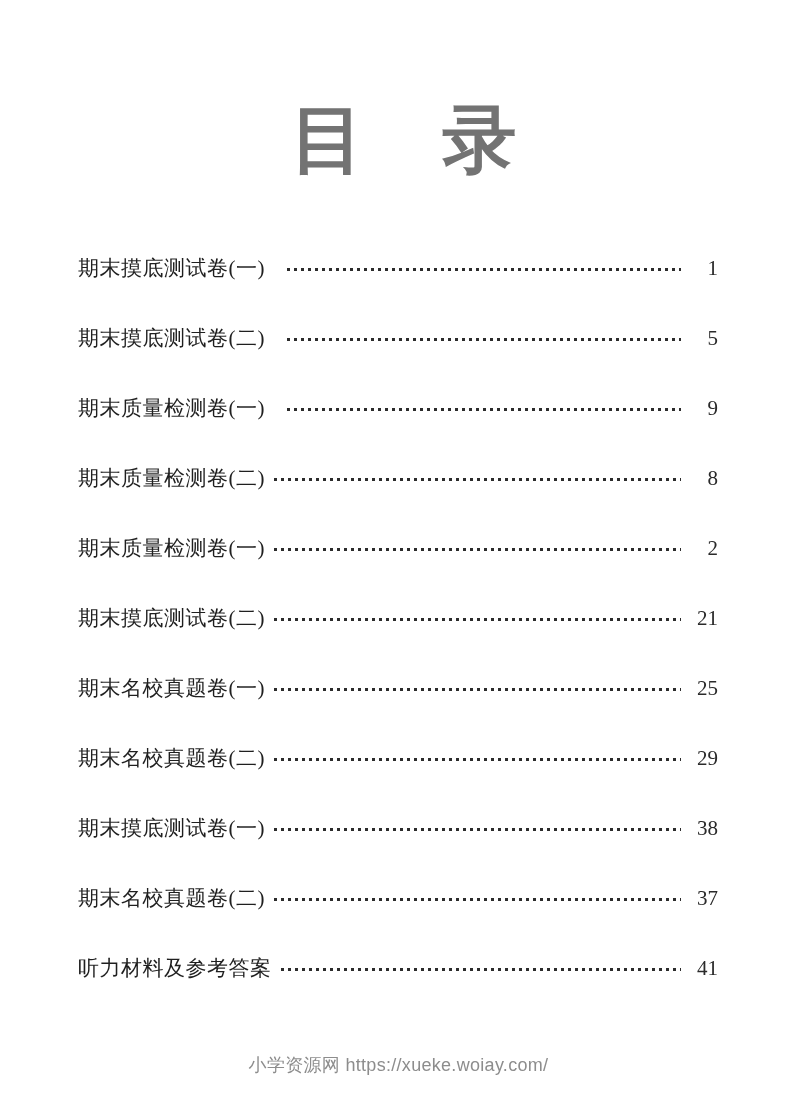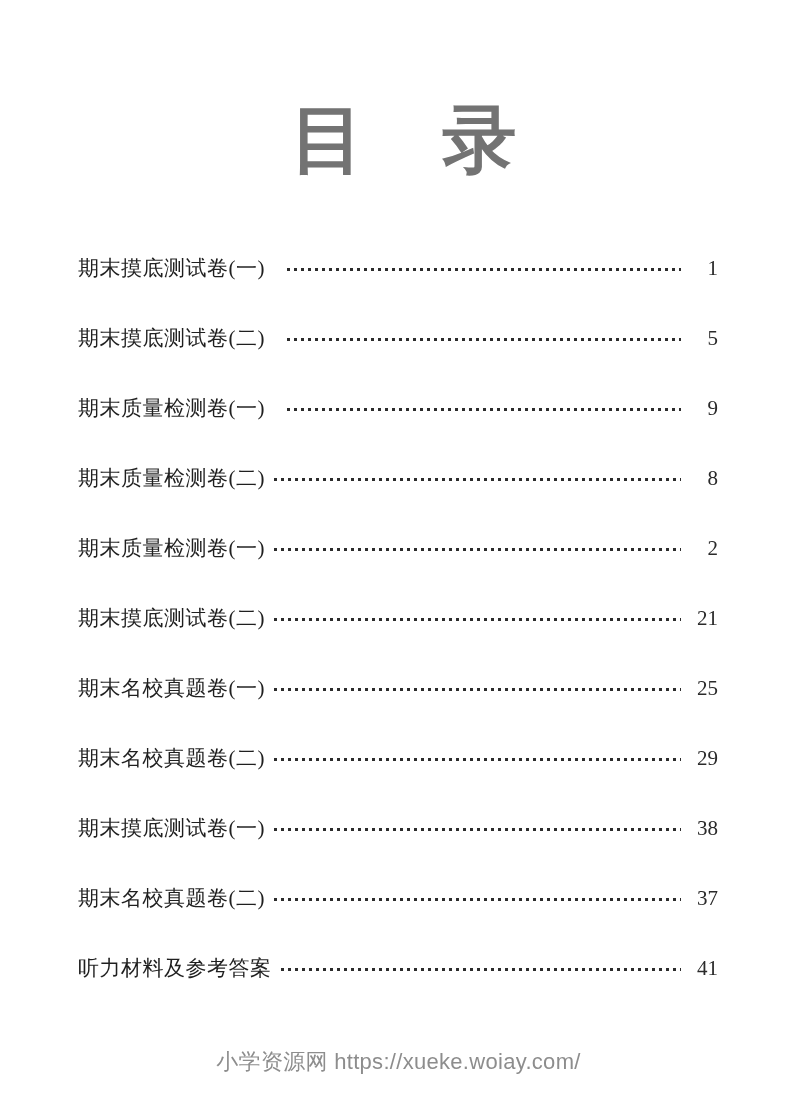--- a/index.html
+++ b/index.html
@@ -67,21 +67,21 @@
     color: #2a2a2a;
     white-space: nowrap;
   }
   .footer {
     position: absolute;
     left: 0;
     right: 0;
     bottom: 26px;
     text-align: center;
     font-family: "Liberation Sans", "DejaVu Sans", sans-serif;
-    font-size: 22px;
+    font-size: 18px;
     color: #8d8d8d;
     letter-spacing: 0.3px;
   }
 </style>
 </head>
 <body>
 
 <div class="page">
 
   <h1 class="doc-title">目　录</h1>

